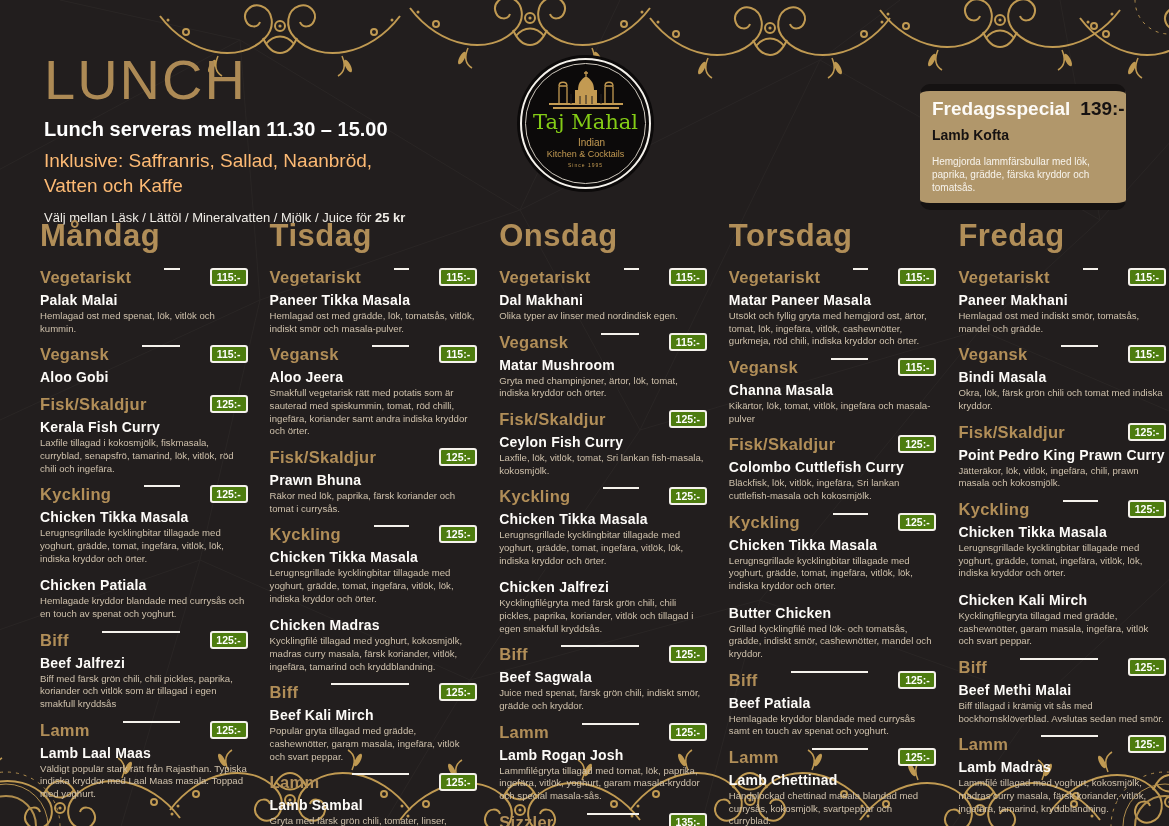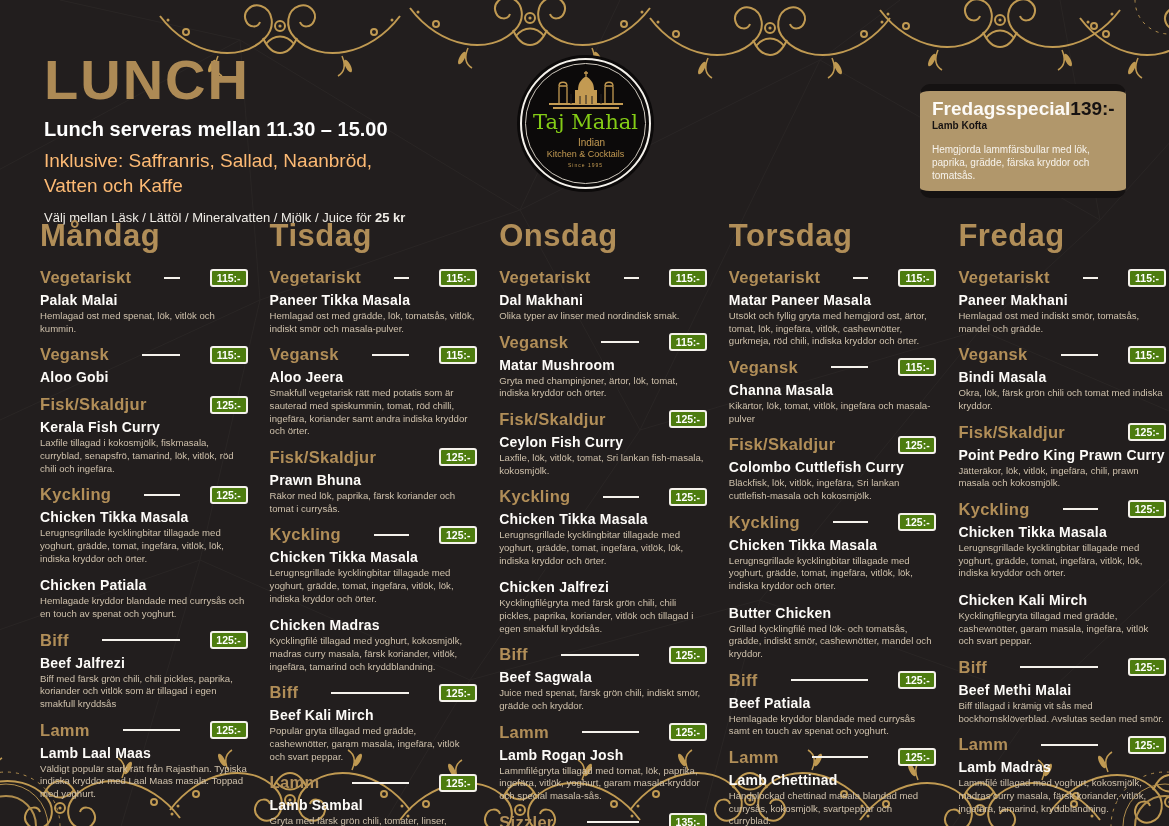--- a/index.html
+++ b/index.html
@@ -3,52 +3,52 @@
 <meta charset="utf-8">
 <style>
   html,body{margin:0;padding:0;}
   body{width:1169px;height:826px;overflow:hidden;background:#221e1e;font-family:"Liberation Sans",sans-serif;}
   .page{position:relative;width:1169px;height:826px;background:#221e1e;overflow:hidden;}
   .bg-svg{position:absolute;inset:0;pointer-events:none;}
   .content{position:absolute;inset:0;}
 
   
   .header{position:absolute;left:44px;top:52px;width:440px;color:#fff;}
-  .lunch-title{font-size:56px;font-weight:700;color:#ad8a55;letter-spacing:2px;line-height:1;margin:0 0 10px 0;}
+  .lunch-title{font-size:56px;font-weight:400;color:#ad8a55;letter-spacing:2px;line-height:1;margin:0 0 10px 0;}
   .hours{font-size:20px;font-weight:700;margin:0 0 8px 0;}
   .includes{font-size:19px;font-weight:400;color:#fdba74;line-height:1.3;margin:0 0 12px 0;width:360px;}
   .drinks{font-size:13px;color:#efece6;}
   .drinks b{font-weight:700;}
 
   
   .logo{position:absolute;left:520px;top:58px;width:127px;height:127px;border-radius:50%;
         background:#0c0a0a;border:2px solid #f5f2ec;box-shadow:0 0 0 3px #0c0a0a;
         display:flex;flex-direction:column;align-items:center;justify-content:flex-start;text-align:center;}
   .logo::after{content:"";position:absolute;inset:3px;border-radius:50%;border:1px solid #cfc9bf;}
   .logo-building{margin-top:10px;height:44px;}
   .logo-name{font-family:"DejaVu Serif",serif;font-weight:400;color:#84cc16;font-size:21px;line-height:1;margin-top:-2px;}
   .logo-sub1{color:#c39a52;font-size:10px;margin-top:4px;margin-left:12px;}
   .logo-sub2{color:#c39a52;font-size:9px;margin-top:1px;}
   .logo-since{color:#c39a52;font-size:5px;margin-top:3px;letter-spacing:1px;}
 
   
   .special{position:absolute;left:920px;top:84px;width:206px;background:#b1976b;border-radius:10px;
            border-top:7px solid #151212;border-bottom:7px solid #151212;padding:7px 12px 9px 12px;box-sizing:border-box;}
-  .special-top{display:flex;align-items:baseline;}
+  .special-top{display:flex;align-items:baseline;gap:10px;}
   .special-title{font-size:19px;font-weight:800;color:#fdfbf7;}
   .special-price{font-size:19px;font-weight:800;color:#161212;}
-  .special-item{font-size:10px;font-weight:800;color:#161212;margin-top:0;}
+  .special-item{font-size:14px;font-weight:800;color:#161212;margin-top:7px;}
   .special-desc{font-size:10px;color:#f7f3ec;line-height:1.3;margin-top:12px;}
 
   
   .days{position:absolute;left:40px;top:218px;width:1100px;display:grid;
         grid-template-columns:repeat(5,1fr);column-gap:22px;}
   .day-title{font-size:31px;font-weight:800;color:#b18e58;margin:0 0 14px 0;letter-spacing:.5px;}
   .section{margin-bottom:10px;}
-  .cat-row{display:flex;align-items:center;margin-bottom:5px;gap:24px;}
+  .cat-row{display:flex;align-items:flex-start;margin-bottom:5px;gap:24px;}
   .cat{font-size:16.5px;font-weight:800;color:#b18e58;white-space:nowrap;letter-spacing:.3px;}
   .rule{flex:1;height:2px;background:#f5f2ec;margin:0 6px 0 9px;}
   .price{border:2px solid #f5f2ec;border-radius:3px;background:#4d7c0f;color:#fff;
          font-size:10.5px;font-weight:800;padding:1px 4px;min-width:26px;text-align:center;white-space:nowrap;}
   .item{margin-bottom:9px;}
   .item + .item{margin-top:12px;}
   .item-name{font-size:14px;font-weight:800;color:#fdfbf8;margin-bottom:2px;letter-spacing:.2px;}
   .item-desc{font-size:9.6px;color:#cec0ab;line-height:1.32;}
 </style>
 </head>
@@ -348,21 +348,21 @@
     <div class="sections">
   <div class="section">
     <div class="cat-row">
       <span class="cat">Vegetariskt</span>
       <span class="rule"></span>
       <span class="price">115:-</span>
     </div>
     <div class="items">
   <div class="item">
     <div class="item-name">Dal Makhani</div>
-    <div class="item-desc">Olika typer av linser med nordindisk smak.</div>
+    <div class="item-desc">Olika typer av linser med nordindisk egen.</div>
   </div>
 </div>
   </div>
 
   <div class="section">
     <div class="cat-row">
       <span class="cat">Vegansk</span>
       <span class="rule"></span>
       <span class="price">115:-</span>
     </div>

